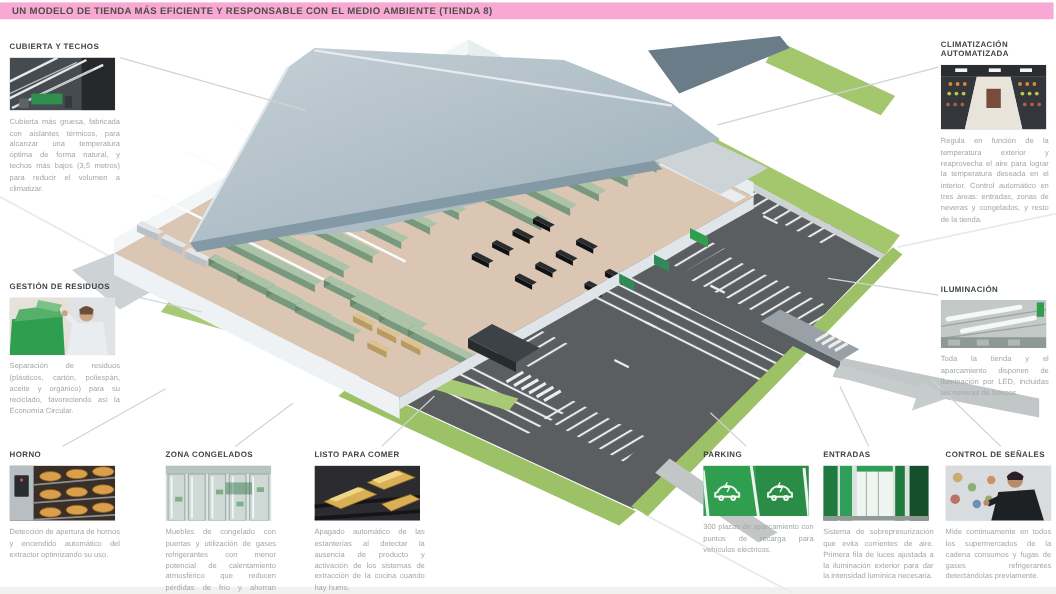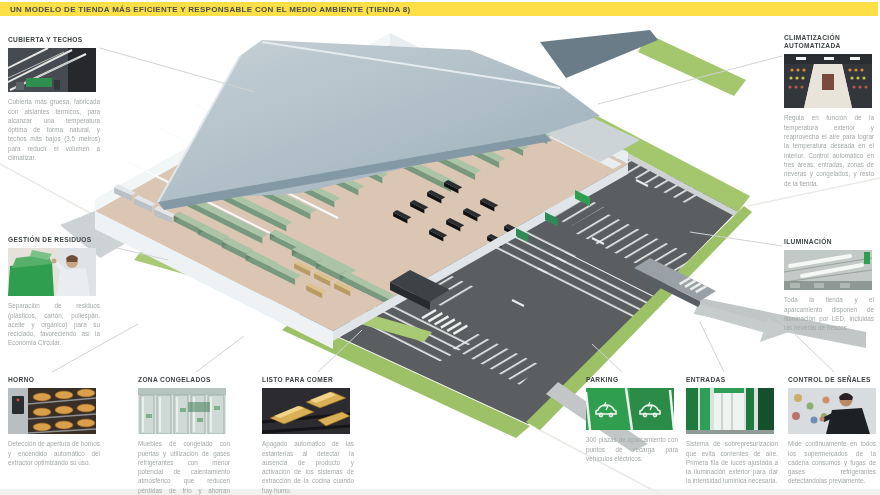--- a/index.html
+++ b/index.html
@@ -1,18 +1,18 @@
 <!DOCTYPE html>
 <html><head>
 <meta charset="utf-8">
 <style>
   html,body{margin:0;padding:0}
   body{width:880px;height:495px;position:relative;background:#ffffff;
        font-family:"Liberation Sans",sans-serif;overflow:hidden}
-  .titlebar{position:absolute;left:0;top:2px;width:878px;height:14px;background:#fde047;
+  .titlebar{position:absolute;left:0;top:2px;width:878px;height:14px;background:#f9a8d4;
             display:flex;align-items:center;padding-left:10px;box-sizing:border-box;z-index:4}
   .titlebar span{font-size:8px;font-weight:bold;color:#4b4f4b;letter-spacing:.3px}
   .block{position:absolute;width:92px;z-index:3}
   .block h2{margin:0 0 4px 0;font-size:6.6px;font-weight:bold;color:#3f4446;letter-spacing:.35px;line-height:1.25}
   .block p{margin:5px 0 0 0;font-size:6.3px;line-height:1.48;color:#a3a8a8;text-align:justify}
   .photo{width:88px;overflow:hidden;background:#ddd}
   .photo svg{display:block}
   #scene{position:absolute;left:0;top:0;z-index:1}
   #footerstrip{position:absolute;left:0;bottom:0;width:880px;height:6px;background:#f1f2f0;z-index:0}
 </style>

